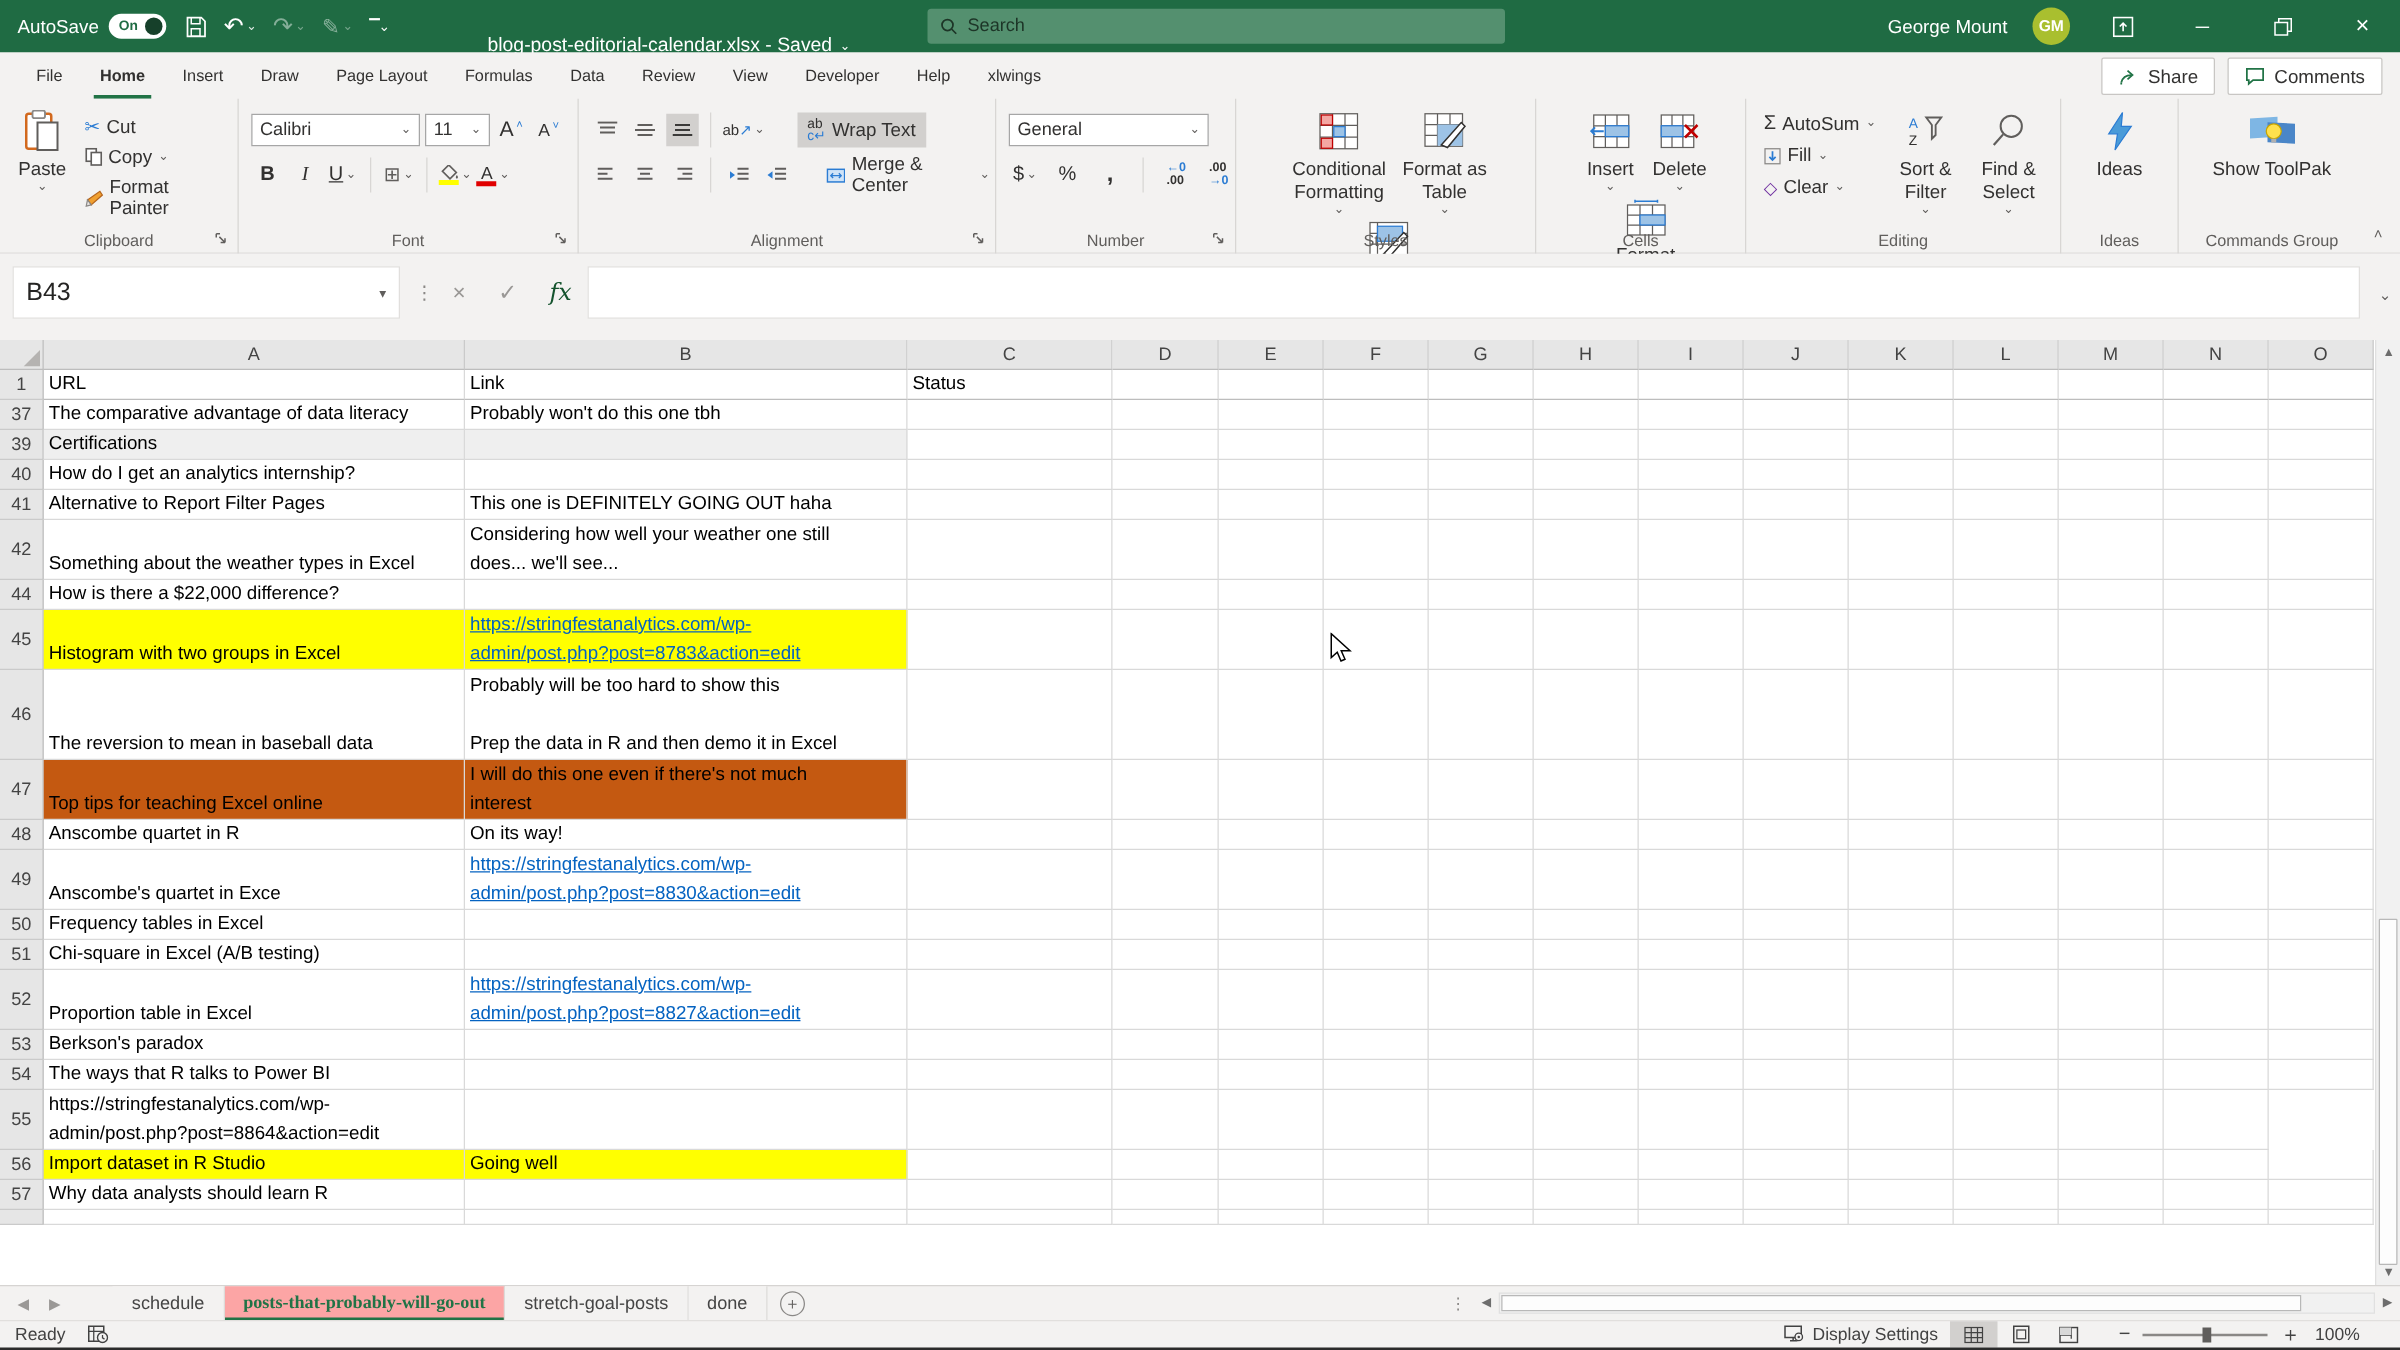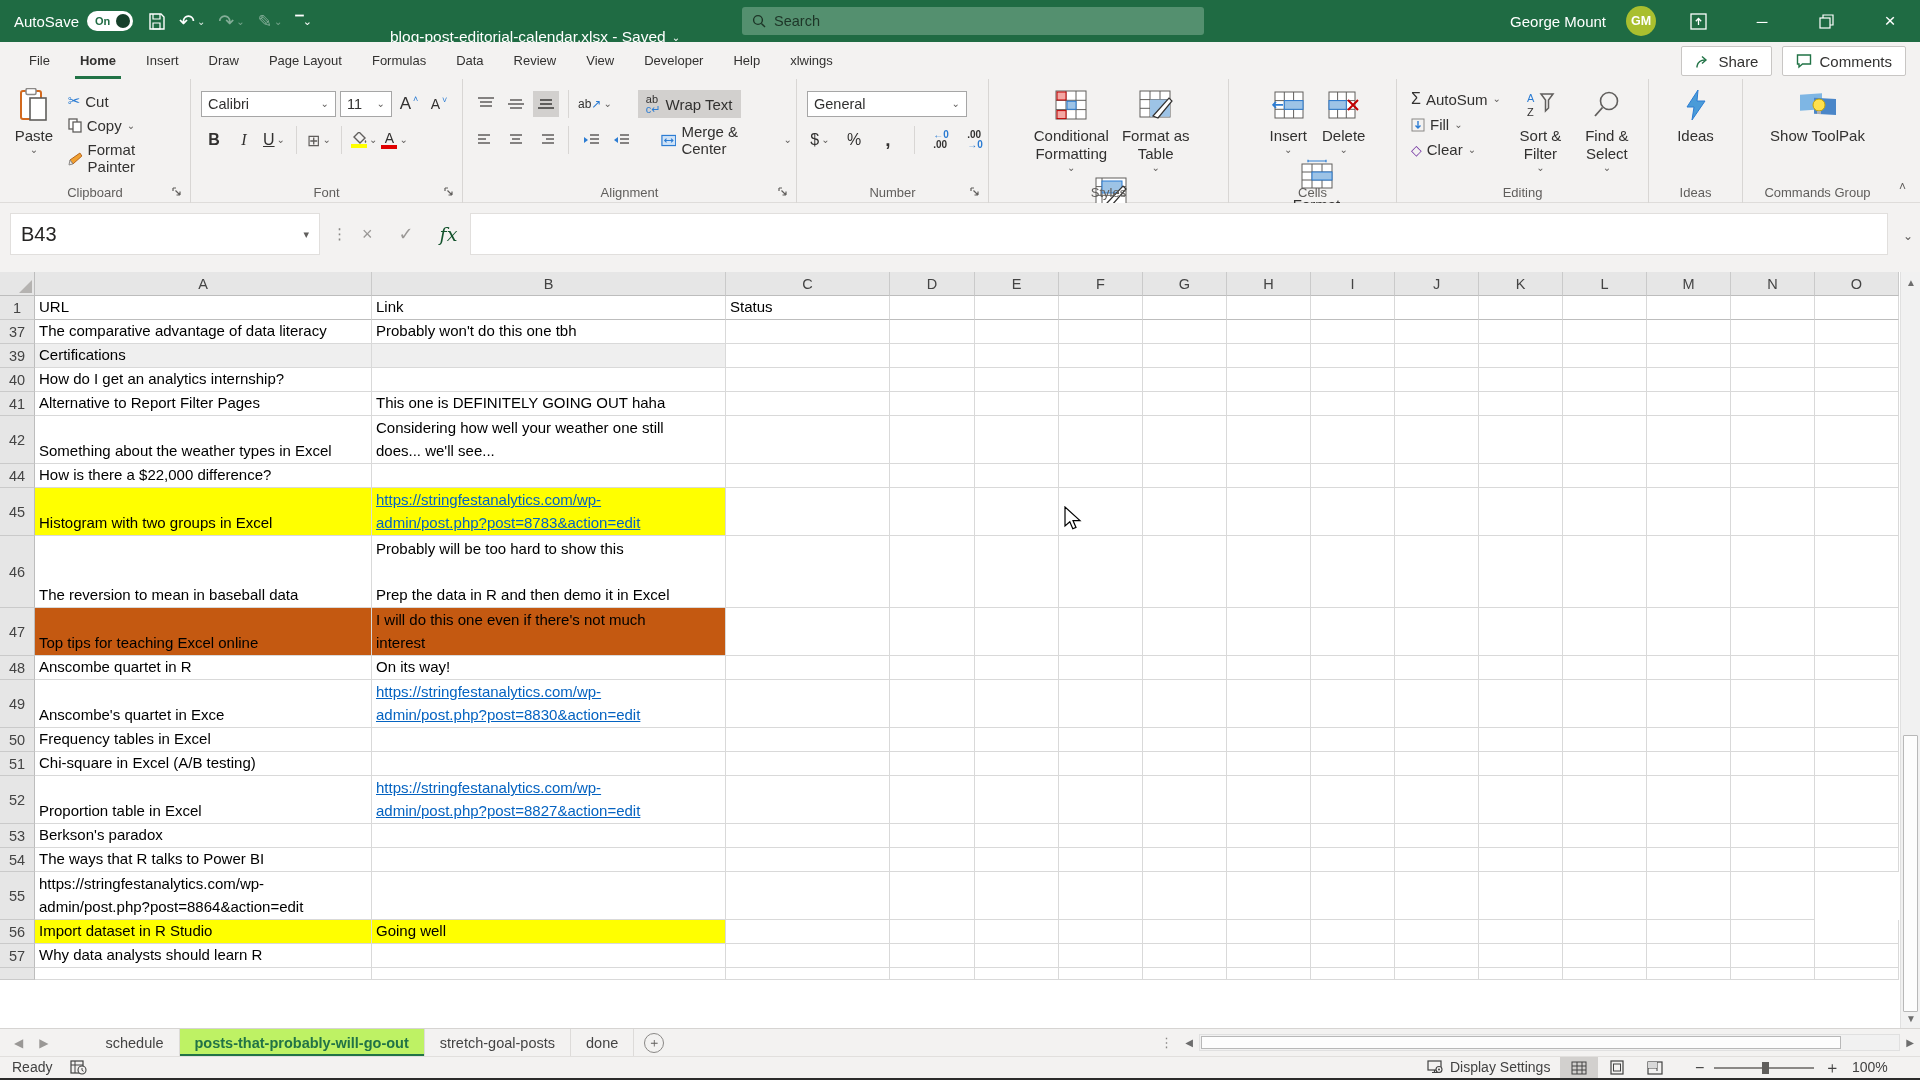--- a/index.html
+++ b/index.html
@@ -81,21 +81,21 @@
 
   
   .vscroll { position:absolute; right:0; top:272px; width:20px; height:756px; background:#f1f1f1; border-left:1px solid #e0e0e0; }
   .vscroll .arr { position:absolute; left:0; width:20px; height:20px; display:flex; align-items:center; justify-content:center; color:#6d6d6d; font-size:10px; }
   .vthumb { position:absolute; left:2px; width:15px; background:#fdfdfd; border:1px solid #b8b8b8; border-radius:1px; }
 
   
   .tabstrip { position:absolute; left:0; top:1028px; width:1920px; height:28px; background:#f3f2f1; border-top:1px solid #d6d4d2; display:flex; align-items:stretch; }
   .nav-arrows { display:flex; align-items:center; gap:16px; padding:0 16px 0 14px; color:#9a9896; font-size:12px; }
   .stab { display:flex; align-items:center; padding:0 15px; font-size:14.5px; color:#444; border-right:1px solid #dddbd9; position:relative; background:#f3f2f1; }
-  .stab.active { background:#bef264; color:#217346; font-weight:bold; }
+  .stab.active { background:#fca5a5; color:#217346; font-weight:bold;font-family:Liberation Serif, serif; }
   .stab.active::after { content:""; position:absolute; left:0; right:0; bottom:0; height:2px; background:#217346; }
   .addsheet { width:40px; display:flex; align-items:center; justify-content:center; color:#605e5c; }
   .addsheet .circ { width:20px; height:20px; border:1px solid #8a8886; border-radius:50%; display:flex; align-items:center; justify-content:center; font-size:13px; }
   .hscroll { position:absolute; right:0; top:1028px; width:760px; height:28px; display:flex; align-items:center; }
   .hdots { color:#8a8886; font-size:13px; margin-right:6px; }
   .hs-arr { width:20px; height:20px; display:flex; align-items:center; justify-content:center; color:#6d6d6d; font-size:10px; background:#f3f2f1; }
   .hs-track { flex:1; height:17px; background:#f1f1f1; border:1px solid #e0e0e0; position:relative; }
   .hs-thumb { position:absolute; left:1px; top:1px; bottom:1px; width:640px; background:#fdfdfd; border:1px solid #b8b8b8; }
 
   

